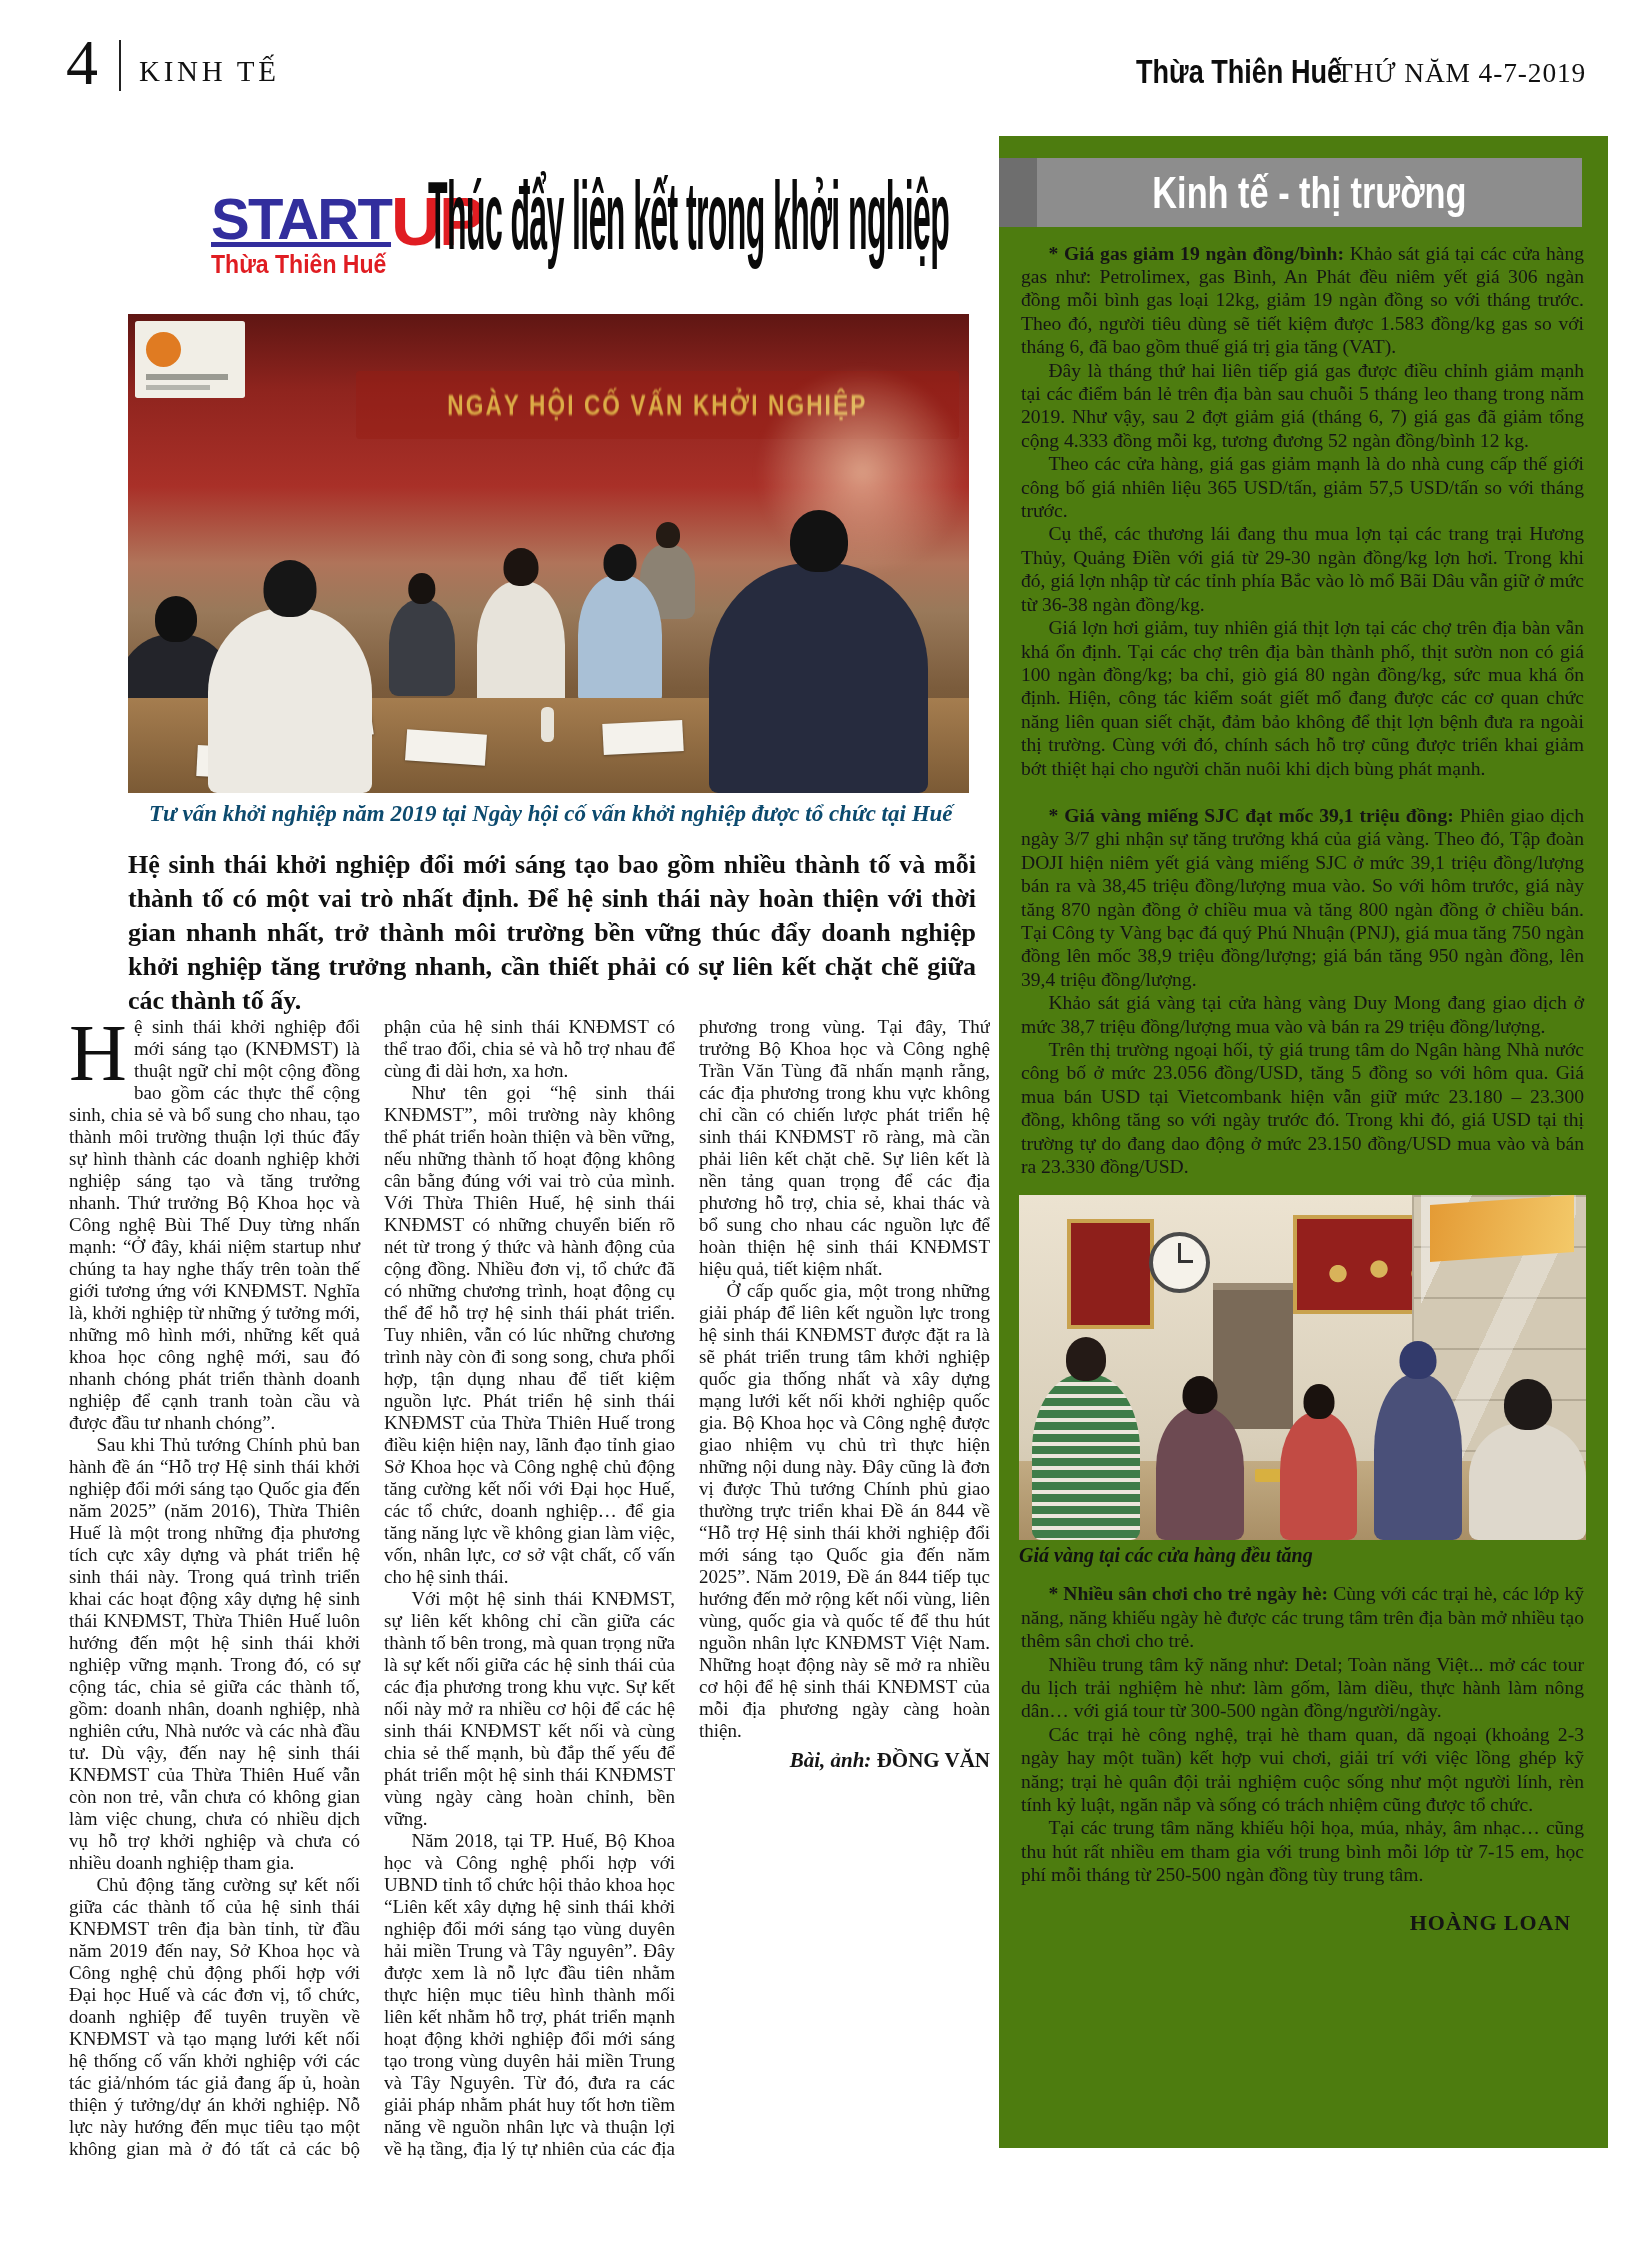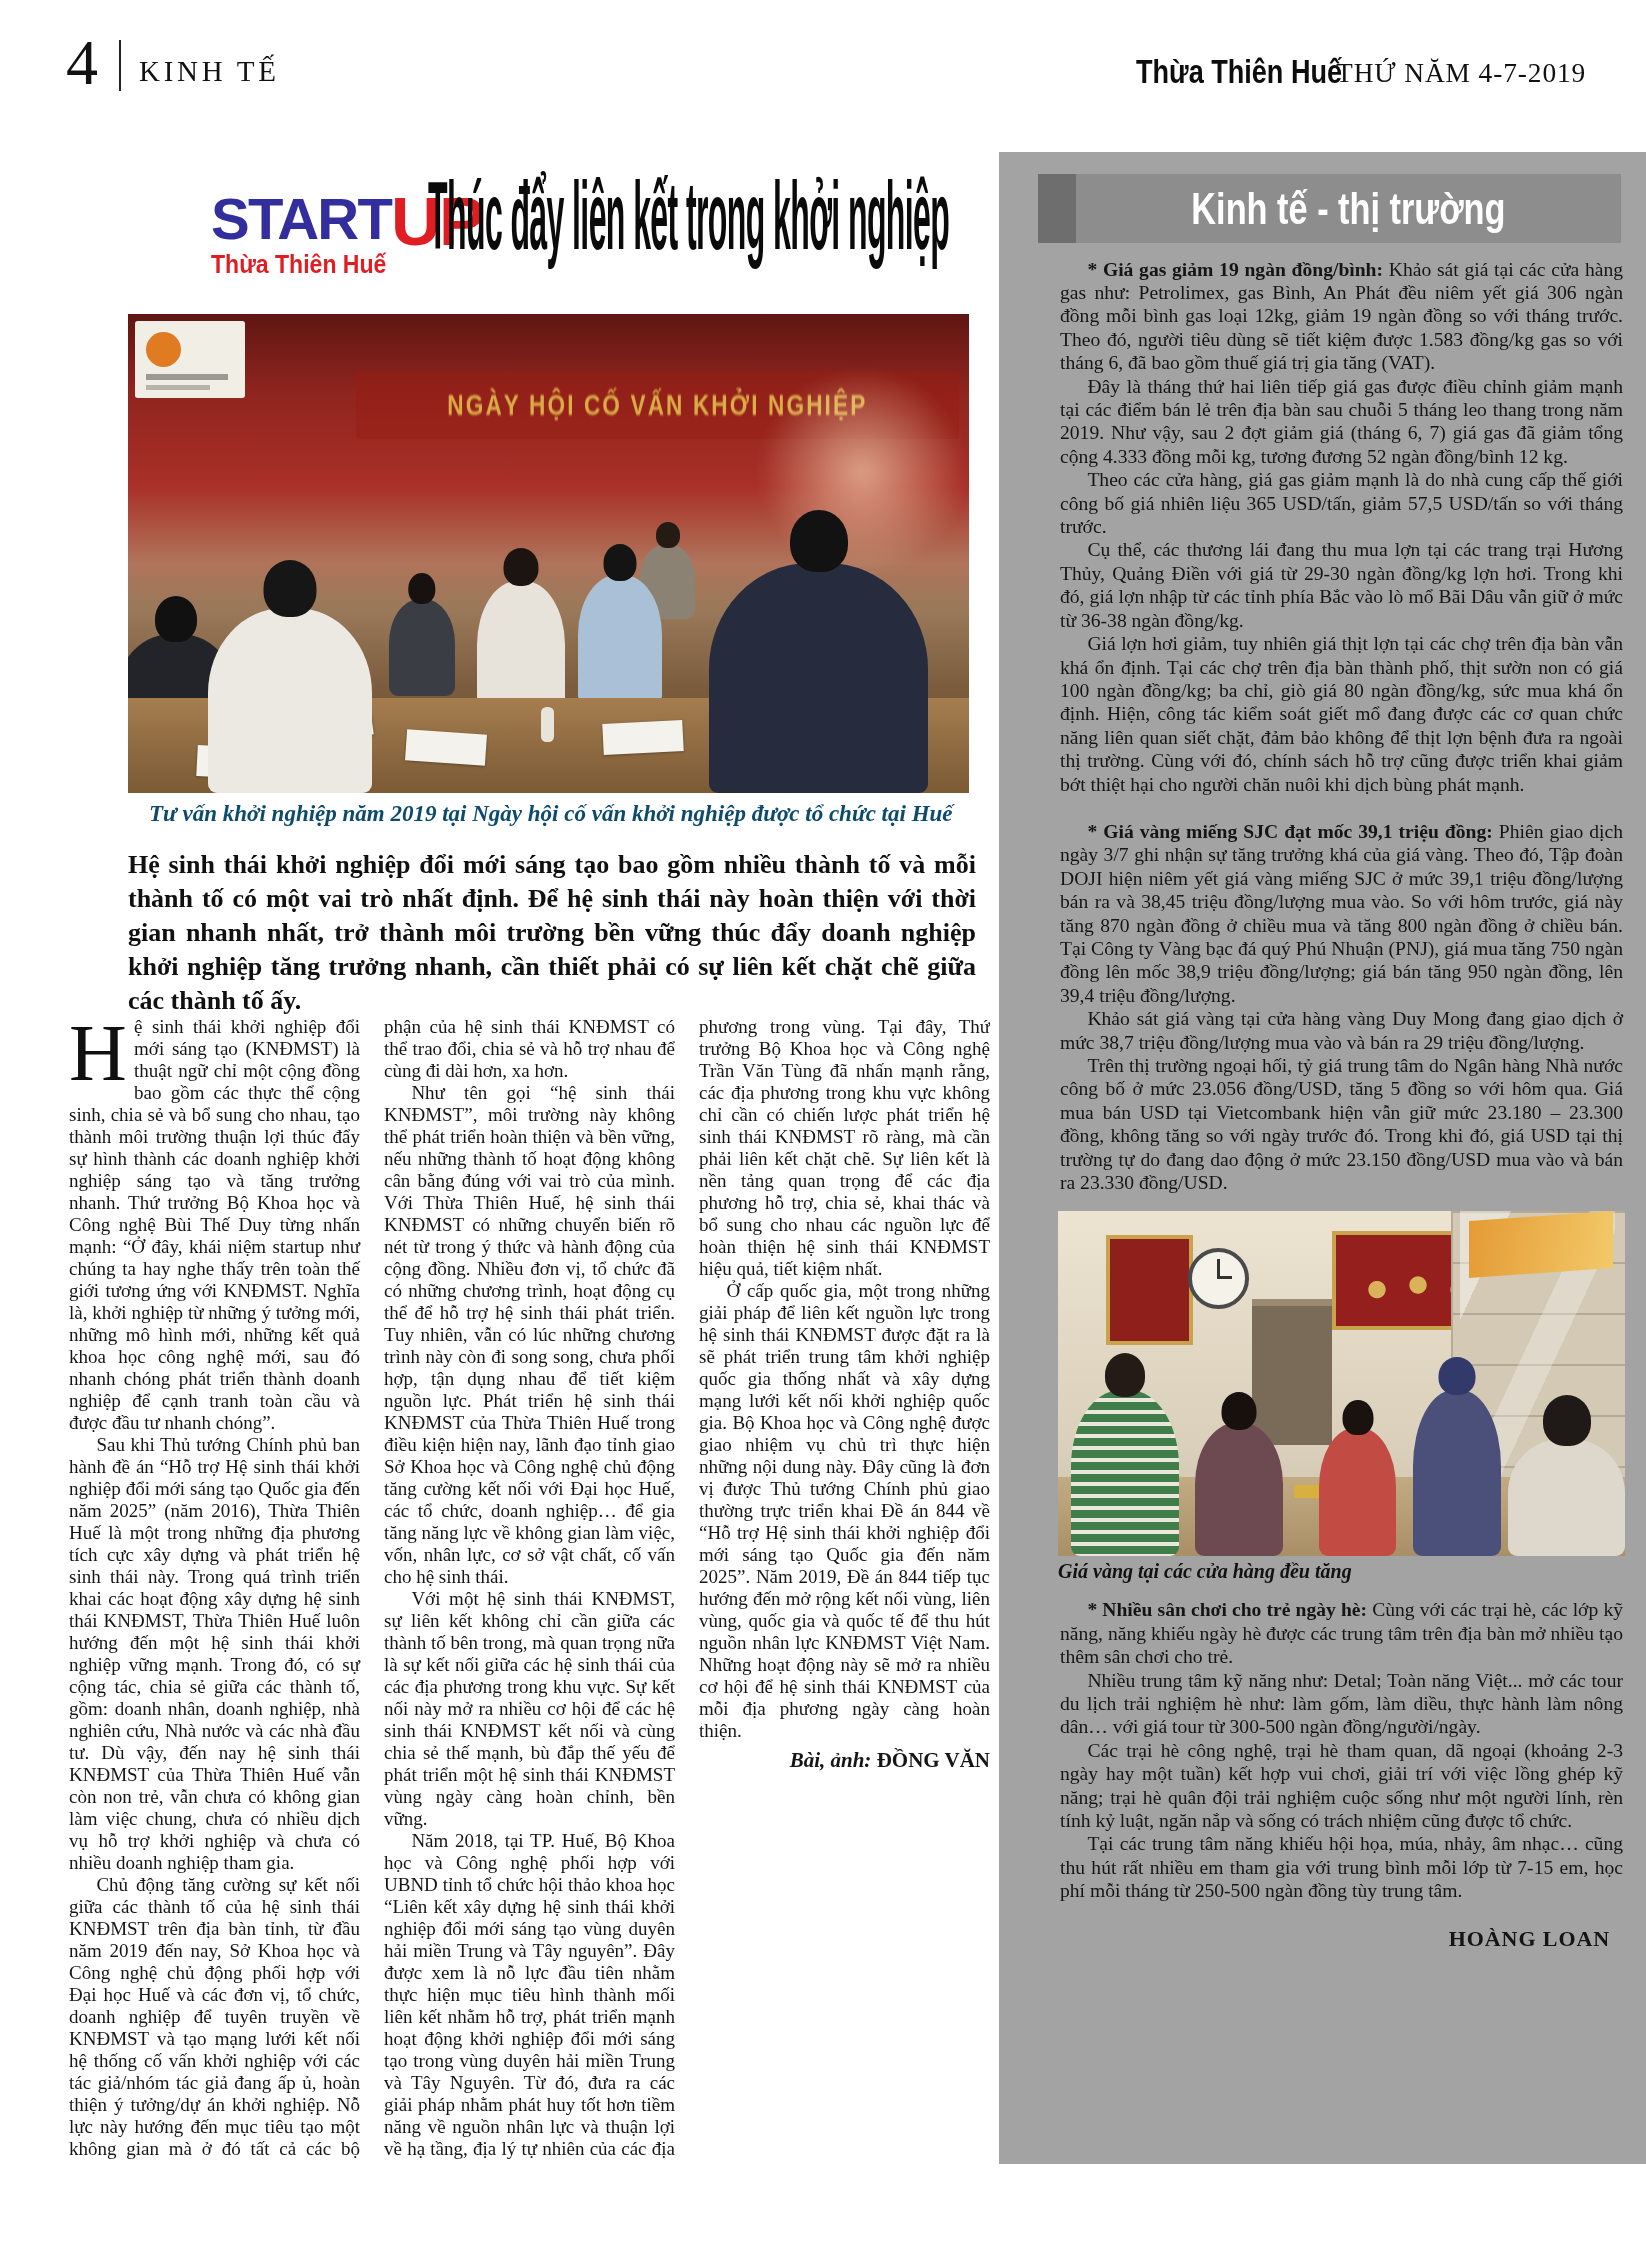--- a/index.html
+++ b/index.html
@@ -8,21 +8,21 @@
   
   .pg-num{position:absolute;left:66px;top:31px;font:400 64px/1 "Liberation Serif",serif;color:#111;}
   .pg-rule{position:absolute;left:119px;top:40px;width:1.8px;height:51px;background:#222;}
   .pg-section{position:absolute;left:139px;top:57px;font:400 29px/1 "Liberation Serif",serif;letter-spacing:3.7px;color:#111;}
   .masthead{position:absolute;left:1136px;top:55px;font:700 33px/1 "Liberation Sans",sans-serif;
             transform:scaleX(.82);transform-origin:left top;white-space:nowrap;color:#0d0d0d;}
   .pg-date{position:absolute;left:1336px;top:60px;font:400 27.4px/1 "Liberation Serif",serif;letter-spacing:0.9px;color:#111;text-align:center;}
   
   .logo{position:absolute;left:211px;top:181px;width:228px;}
   .logo-line{white-space:nowrap;}
-  .logo-start{font:900 58px/1 "Liberation Sans",sans-serif;color:#322e9d;letter-spacing:-1.8px;}
+  .logo-start{font:900 58px/1 "Liberation Sans",sans-serif;color:#322e9d;letter-spacing:-1.8px;text-decoration:underline;}
   .logo-up{font:900 69px/1 "Liberation Sans",sans-serif;color:#e01d22;letter-spacing:-1.8px;position:relative;top:5.5px;}
   .logo-sub{display:inline-block;font:700 25.6px/1 "Liberation Sans",sans-serif;color:#e01d22;margin-top:1.8px;
             transform:scaleX(.9);transform-origin:left top;white-space:nowrap;}
   
   .headline{position:absolute;left:428px;top:163px;margin:0;}
   .headline span{display:inline-block;font:900 97px/1.1 "Liberation Sans",sans-serif;letter-spacing:-1.8px;
                  transform:scaleX(.33);transform-origin:left top;white-space:nowrap;color:#0a0a0a;}
   
   .main-photo{position:absolute;left:128px;top:314px;width:841px;height:479px;overflow:hidden;background:#8f241e;}
   .ph-bg{position:absolute;inset:0;background:linear-gradient(180deg,#5f1613 0%,#8f241e 16%,#a93028 36%,#b0745a 52%,#99795a 62%,#7b5c3c 78%,#6b4c2e 100%);}
@@ -62,21 +62,21 @@
   
   .columns{position:absolute;left:69px;top:1016px;width:921px;height:1153px;
            column-count:3;column-gap:24px;column-fill:auto;overflow:hidden;
            font:400 19px/22px "Liberation Serif",serif;text-align:justify;color:#151515;}
   .body-para{margin:0;text-indent:27.4px;}
   .body-para.first{text-indent:0;}
   .dropcap{float:left;font:400 80px/62px "Liberation Serif",serif;padding:5.5px 7.3px 0 0;color:#101010;}
   .byline{margin:5.5px 0 0 0;text-align:right;font:700 21px/25.6px "Liberation Serif",serif;}
   .byline i{}
   
-  .sidebar{position:absolute;left:999px;top:152px;width:609px;height:2012px;background:#a3a3a3;overflow:hidden;padding-left:39px;}
+  .sidebar{position:absolute;left:999px;top:136px;width:609px;height:2012px;background:#4d7c0f;overflow:hidden;}
   .sb-titlebar{display:flex;height:69px;margin:22px 0 5.5px 0;}
   .sb-notch{width:38px;background:#6e6e6e;}
   .sb-bar{flex:1;margin-right:25.6px;background:#8d8d8d;display:flex;align-items:center;justify-content:center;}
   .sb-bar span{font:900 44px/1 "Liberation Sans",sans-serif;color:#ffffff;letter-spacing:0;
                transform:scaleX(.78);white-space:nowrap;}
   .sb-body{margin:14.6px 24px 0 22px;font:400 19.6px/23.4px "Liberation Serif",serif;text-align:justify;color:#151515;}
   .sb-para{margin:0;text-indent:27.4px;}
   .sb-item-start{margin-top:24px;}
   .sb-lead{font-weight:700;}
   

